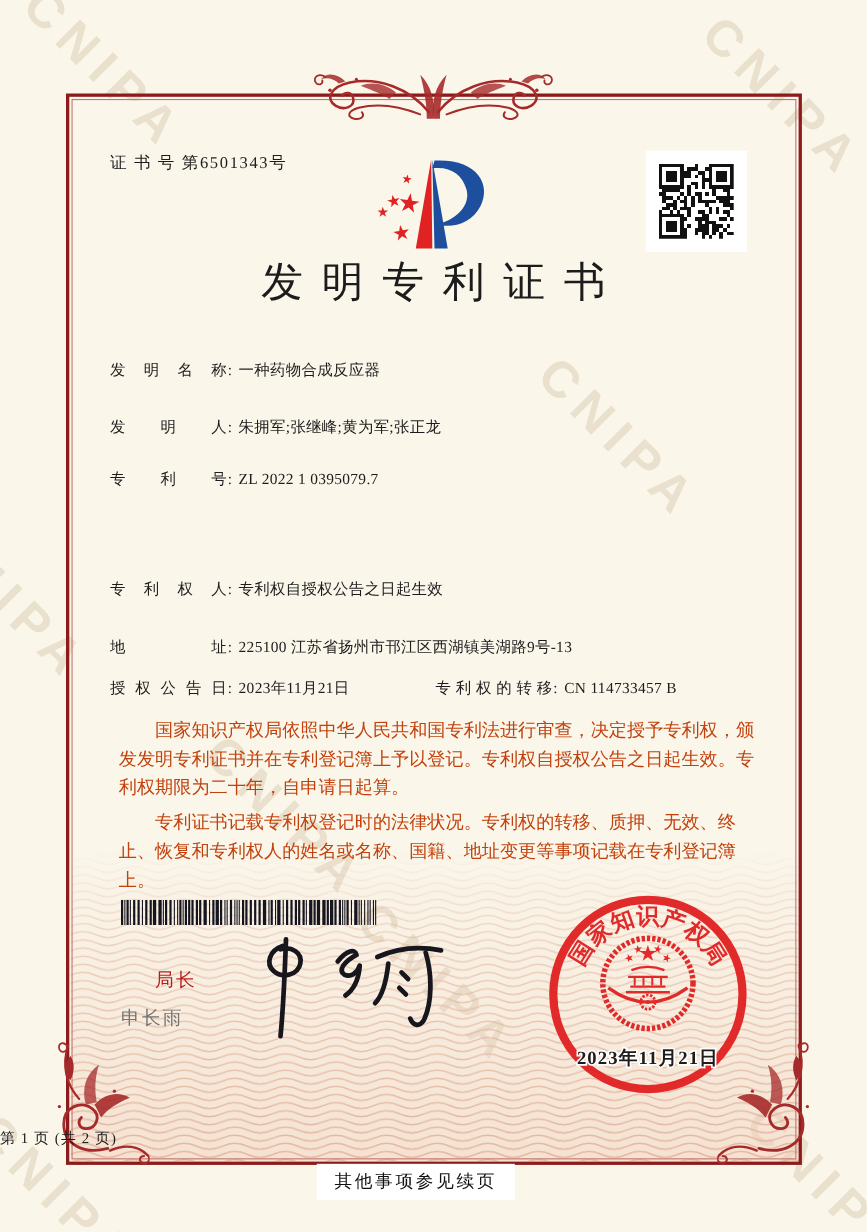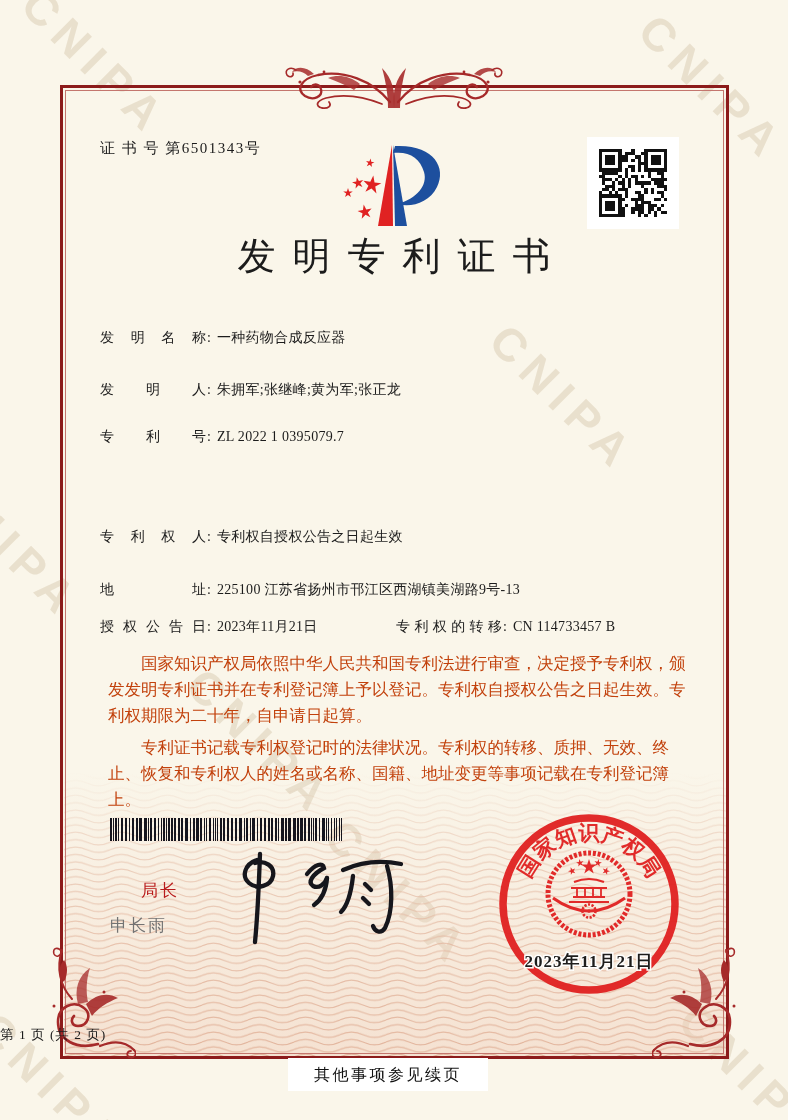--- a/index.html
+++ b/index.html
@@ -59,21 +59,21 @@
 
   .seal{position:absolute;left:494px;top:806px;z-index:6;mix-blend-mode:multiply;opacity:0.95;}
   .seal-stroke{stroke:var(--seal-red,#e01f1f);fill:none;}
   .seal-fill{fill:var(--seal-red,#e01f1f);}
   .seal-char{fill:var(--seal-red,#e01f1f);font-weight:bold;font-size:21px;font-family:"Liberation Serif",serif;}
   .seal-date{fill:#111;font-weight:bold;font-size:17px;letter-spacing:1px;
              stroke:#ffffff;stroke-width:3px;paint-order:stroke;font-family:"Liberation Serif",serif;}
 
   .page-footer{position:absolute;left:0;top:1026px;width:100%;
                font-size:13.5px;letter-spacing:1px;z-index:5;}
-  .cont-note{position:absolute;left:288px;top:1058px;width:200px;height:33px;line-height:33px;
+  .cont-note{position:absolute;left:288px;top:1058px;width:180px;height:33px;line-height:33px;
              background:#ffffff;text-align:center;font-size:16px;letter-spacing:2.5px;z-index:5;color:#111;}
 </style>
 </head>
 <body>
 
 <div class="page">
 
   <div class="wm-layer">
       <div class="wm" style="left: 95px; top: 62px;">CNIPA</div>
       <div class="wm" style="left: 712px; top: 88px;">CNIPA</div>

